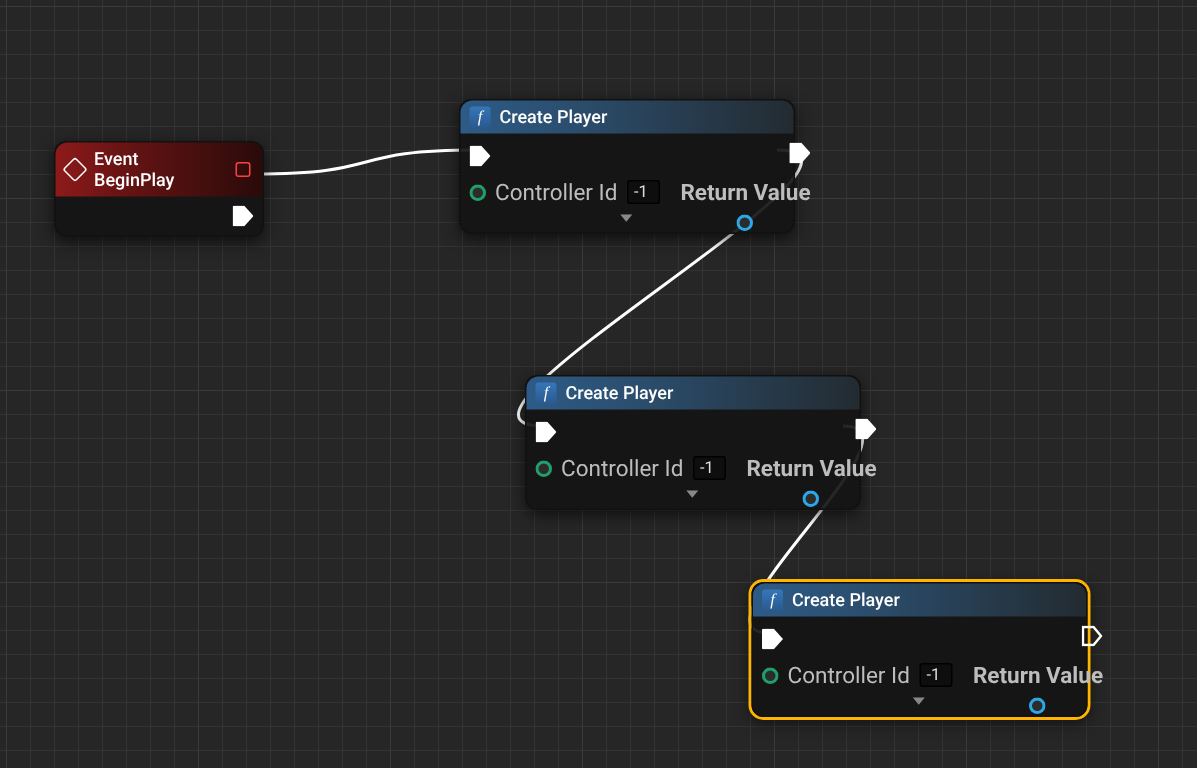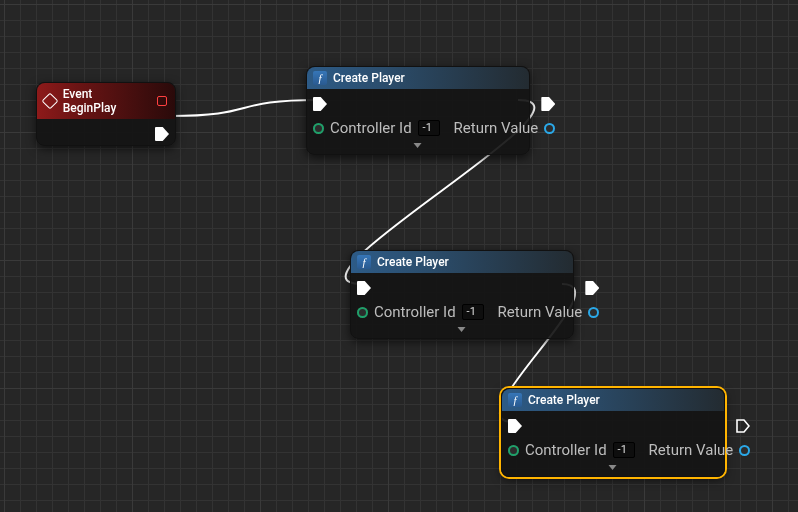--- a/index.html
+++ b/index.html
@@ -109,21 +109,21 @@
     flex-direction: column;
     gap: 6px;
   }
   .pins-right { align-items: flex-end; }
   .pin-row {
     display: flex;
     align-items: center;
     gap: 6px;
     height: 18px;
   }
-  .pin-row.right { flex-direction: row; }
+  .pin-row.right { flex-direction: column; font-weight: bold; }
   .exec-pin {
     width: 14px; height: 14px;
     position: relative;
     flex: none;
   }
   .exec-pin::before {
     content: "";
     position: absolute;
     inset: 0;
     clip-path: polygon(0 0, 55% 0, 100% 50%, 55% 100%, 0 100%);
@@ -174,21 +174,21 @@
 <body>
 
 <div class="grid"></div>
 
 <svg class="wires">
     <path d="M 170 116 C 258.8 116, 229.2 100, 318 100" fill="none" stroke="#ffffff" stroke-width="2"></path>
     <path d="M 518 100 C 611.6 100, 268.4 284, 362 284" fill="none" stroke="#ffffff" stroke-width="2"></path>
     <path d="M 562 284 C 622 284, 453 422, 513 422" fill="none" stroke="#ffffff" stroke-width="2"></path>
   </svg>
 
-<div class="node" id="node-event" style="left: 36px; top: 82px; width: 140px; min-height: 42px;">
+<div class="node" id="node-event" style="left: 36px; top: 94px; width: 140px; min-height: 42px;">
   <div class="node-header hdr-event">
     <span class="icon-box">
         <span class="icon-event"></span>
       </span>
     <span>Event BeginPlay</span>
     <span class="delegate-badge"></span>
   </div>
   <div class="node-body">
     <div class="pins-left"></div>
     <div class="pins-right">

